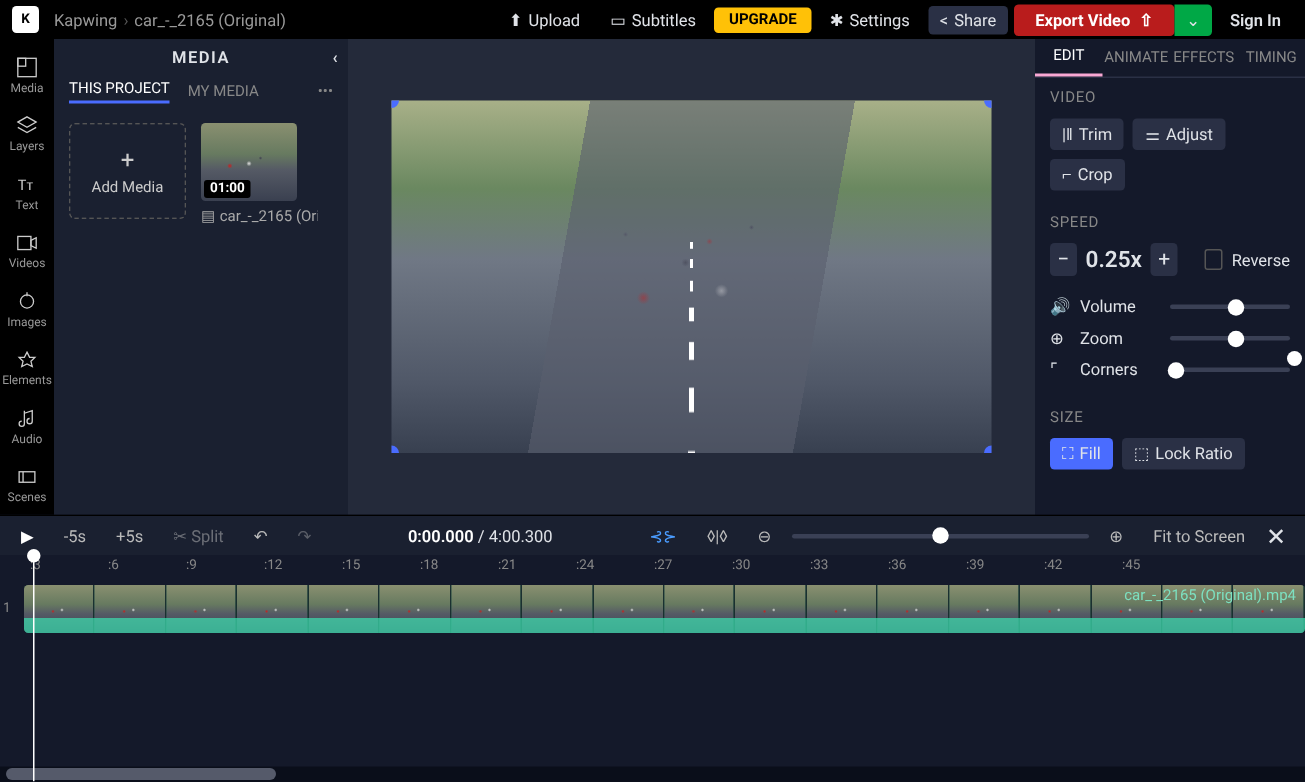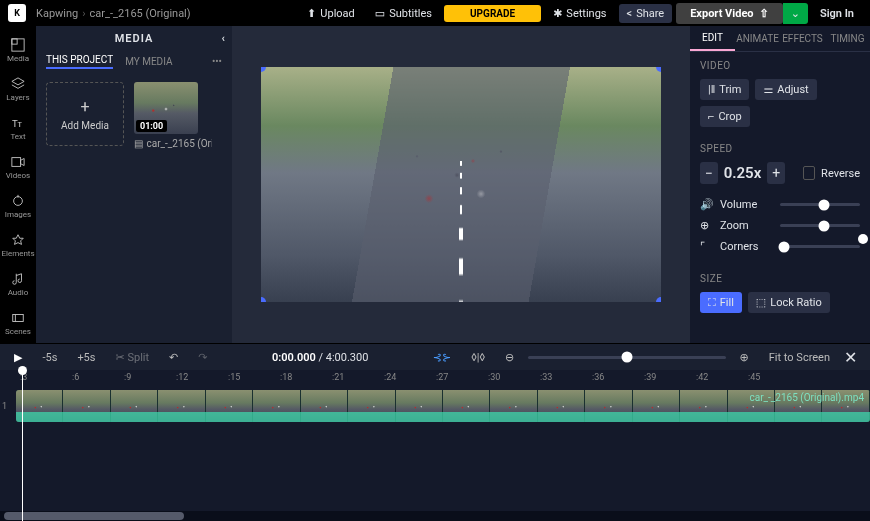--- a/index.html
+++ b/index.html
@@ -4,22 +4,22 @@
 <style>
 * { margin:0; padding:0; box-sizing:border-box; font-family:-apple-system,BlinkMacSystemFont,"Segoe UI",Roboto,sans-serif; }
 body { width:870px; height:521px; background:#0a0e1a; color:#e0e3e8; overflow:hidden; position:relative; }
 .topbar { height:26px; background:#000; display:flex; align-items:center; padding:0 8px; font-size:11px; gap:10px; }
 .logo { width:18px; height:18px; background:#fff; border-radius:3px; display:flex; align-items:center; justify-content:center; color:#000; font-size:9px; font-weight:bold; }
 .breadcrumb { display:flex; align-items:center; gap:4px; flex:1; }
 .breadcrumb span { color:#999; }
 .breadcrumb .sep { color:#555; }
 .topbtns { display:flex; align-items:center; gap:4px; }
 .topbtn { display:flex; align-items:center; gap:4px; padding:3px 8px; border-radius:3px; cursor:pointer; font-size:11px; }
-.upgrade { background:#ffc107; color:#000; font-weight:bold; padding:3px 26px; border-radius:3px; font-size:10px; }
-.export { background:#404040; color:#fff; font-weight:bold; padding:4px 14px; border-radius:3px; display:flex; align-items:center; gap:6px; }
+.upgrade { background:#ffc107; color:#000; font-weight:bold; padding:3px 10px; border-radius:3px; font-size:10px; }
+.export { background:#b91c1c; color:#fff; font-weight:bold; padding:4px 14px; border-radius:3px; display:flex; align-items:center; gap:6px; }
 .export-dd { background:#00a846; padding:4px 8px; border-radius:0 3px 3px 0; margin-left:-4px; }
 .main { display:flex; height:317px; }
 .leftnav { width:36px; background:#000; display:flex; flex-direction:column; align-items:center; padding-top:6px; gap:2px; }
 .navitem { width:32px; display:flex; flex-direction:column; align-items:center; padding:6px 0; cursor:pointer; font-size:8px; color:#999; gap:2px; }
 .navicon { width:14px; height:14px; }
 .mediapanel { width:196px; background:#1a2030; display:flex; flex-direction:column; }
 .mediaheader { height:24px; display:flex; align-items:center; justify-content:center; position:relative; font-size:11px; font-weight:600; letter-spacing:1px; }
 .collapse { position:absolute; right:6px; cursor:pointer; }
 .mediatabs { display:flex; align-items:center; padding:0 10px; height:22px; font-size:10px; gap:12px; position:relative; }
 .mediatab { cursor:pointer; color:#888; }

